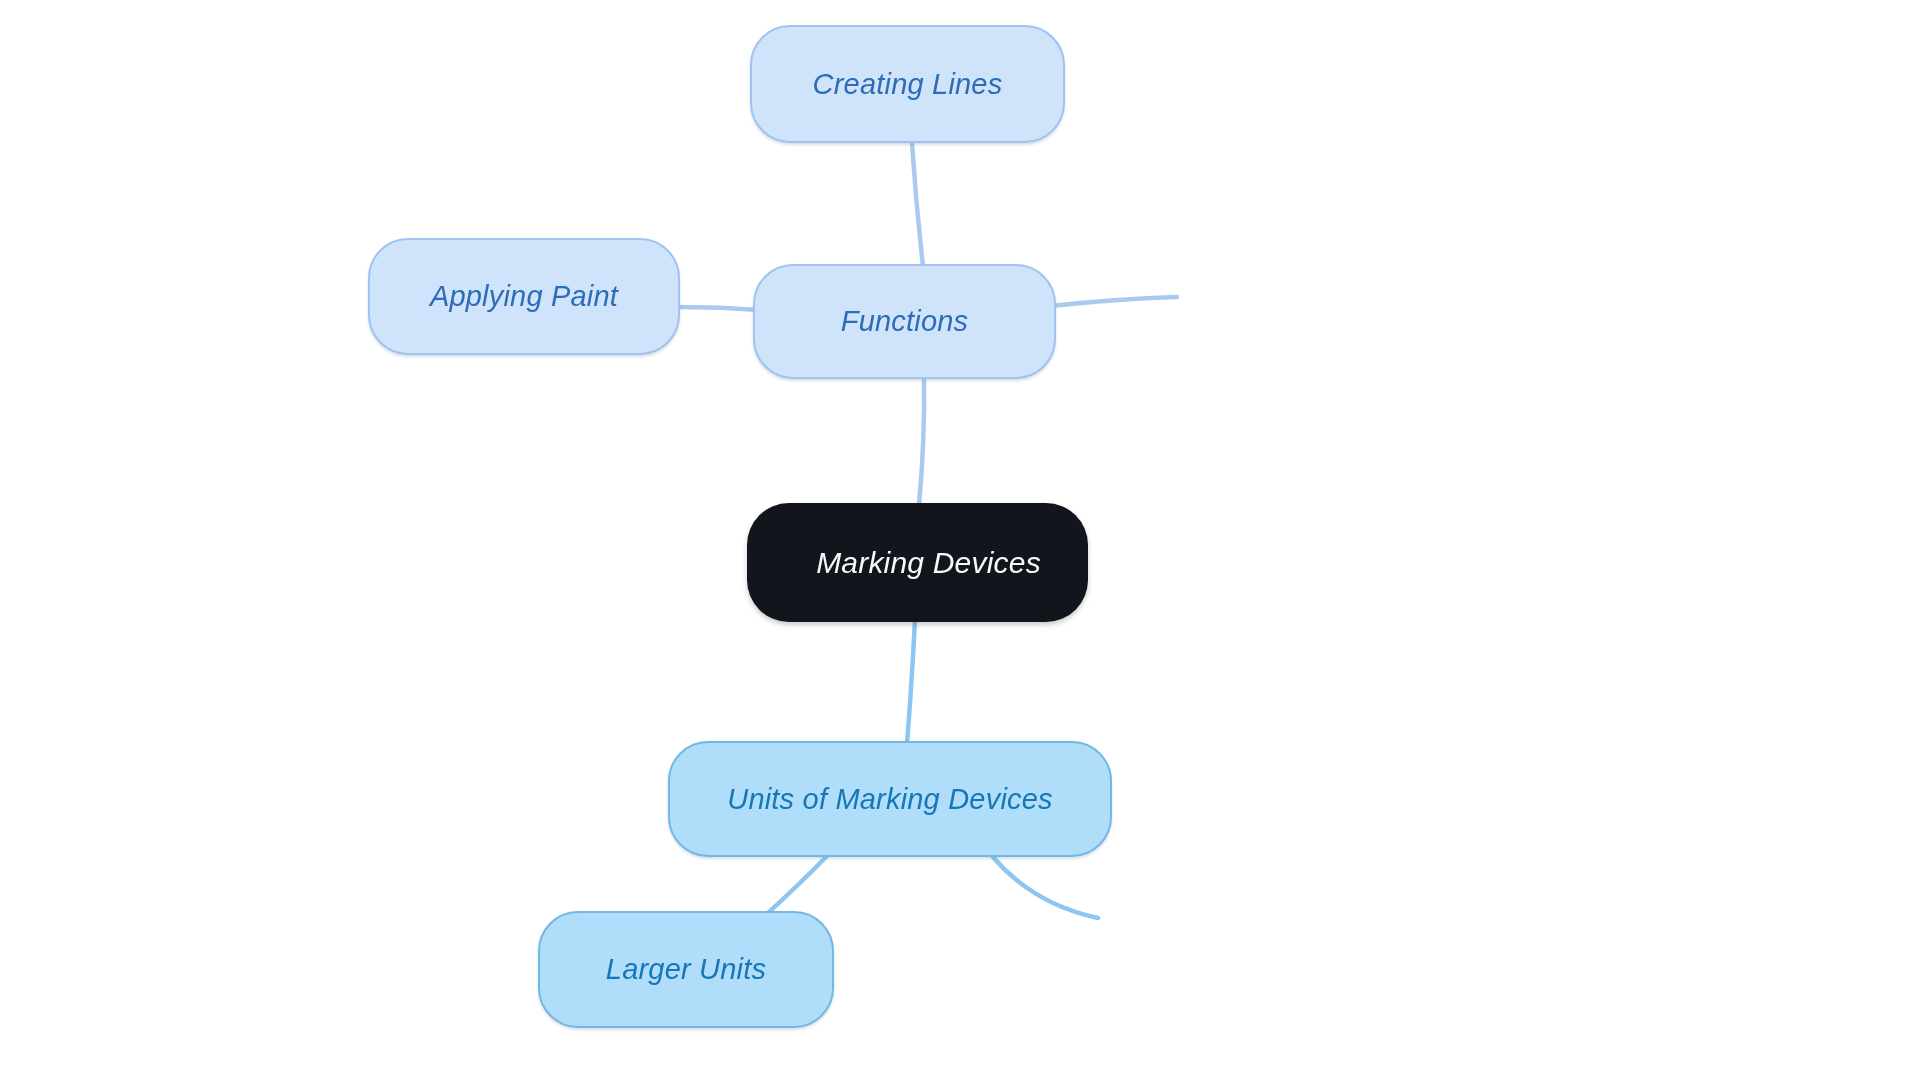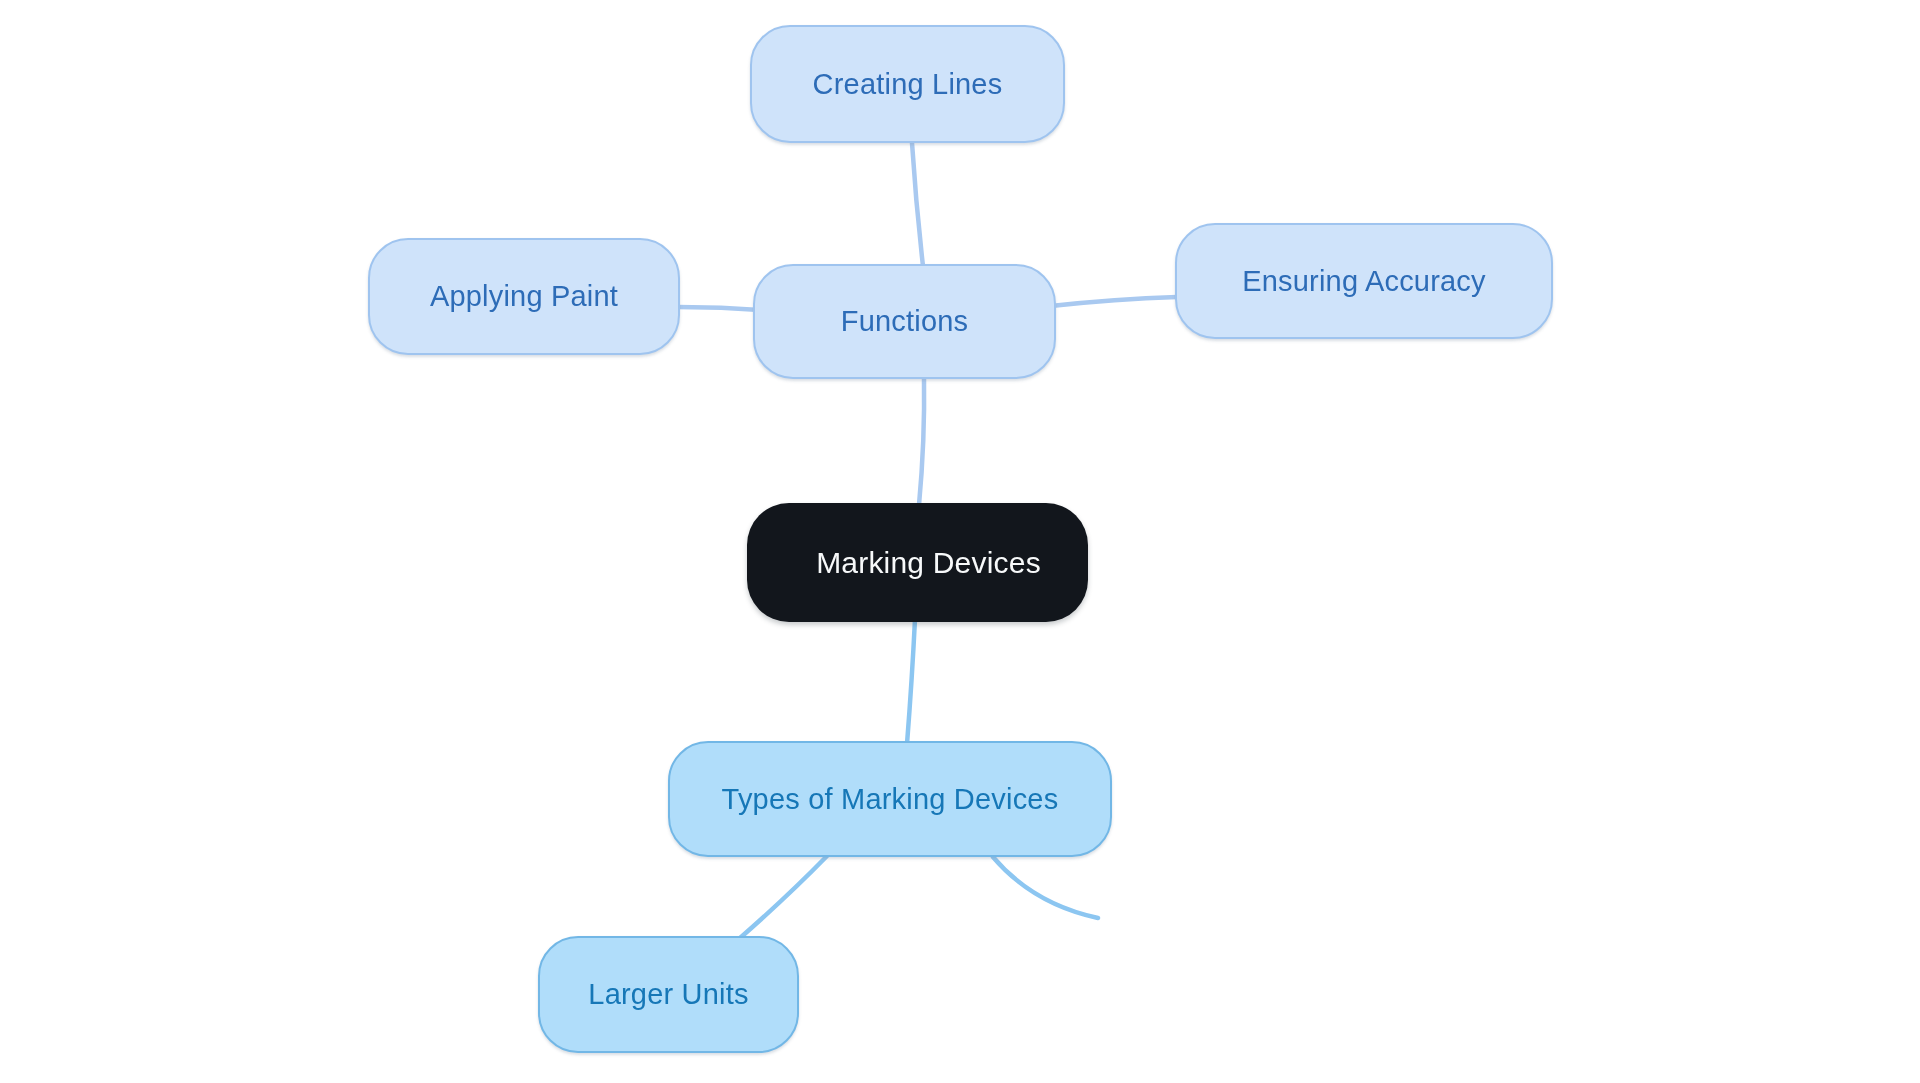--- a/index.html
+++ b/index.html
@@ -37,20 +37,21 @@
     display: flex;
     align-items: center;
     justify-content: center;
     border-radius: 40px;
     font-size: 29px;
     font-weight: 500;
     letter-spacing: 0.2px;
     white-space: nowrap;
     cursor: pointer;
     user-select: none;
+    font-style: italic;
   }
   .branch-functions {
     background: var(--functions-fill, #cfe3fa);
     border: 2px solid var(--functions-border, #9fc4ef);
     color: var(--functions-text, #2d6cb7);
     box-shadow: 0 2px 3px rgba(130,145,165,0.30);
   }
   .branch-types {
     background: var(--types-fill, #b0ddfa);
     border: 2px solid var(--types-border, #72b7e6);
@@ -82,22 +83,21 @@
     <path class="edge edge-ty" d="M 827 856 Q 788 896 740 938"></path>
     <path class="edge edge-ty" d="M 993 857 Q 1033 904 1098 918"></path>
   </svg>
 
   <div class="node branch-functions" style="left:750px; top:25px; width:315px; height:118px;">Creating Lines</div>
 
   <div class="node branch-functions" style="left:368px; top:238px; width:312px; height:117px;">Applying Paint</div>
 
   <div class="node branch-functions" style="left:753px; top:264px; width:303px; height:115px;">Functions</div>
 
-  <div class="node branch-functions" style="left:1175px; top:223px; width:378px; height:116px;">Ensuring Accuracy</div>
 
   <div class="node root-node" style="left:747px; top:503px; width:341px; height:119px;">Marking Devices</div>
 
-  <div class="node branch-types" style="left:668px; top:741px; width:444px; height:116px;">Types of Marking Devices</div>
+  <div class="node branch-types" style="left:668px; top:741px; width:444px; height:116px;">Units of Marking Devices</div>
 
-  <div class="node branch-types" style="left:538px; top:936px; width:261px; height:117px;">Larger Units</div>
+  <div class="node branch-types" style="left:538px; top:911px; width:296px; height:117px;">Larger Units</div>
 
 
 </div>
 
 </body></html>

